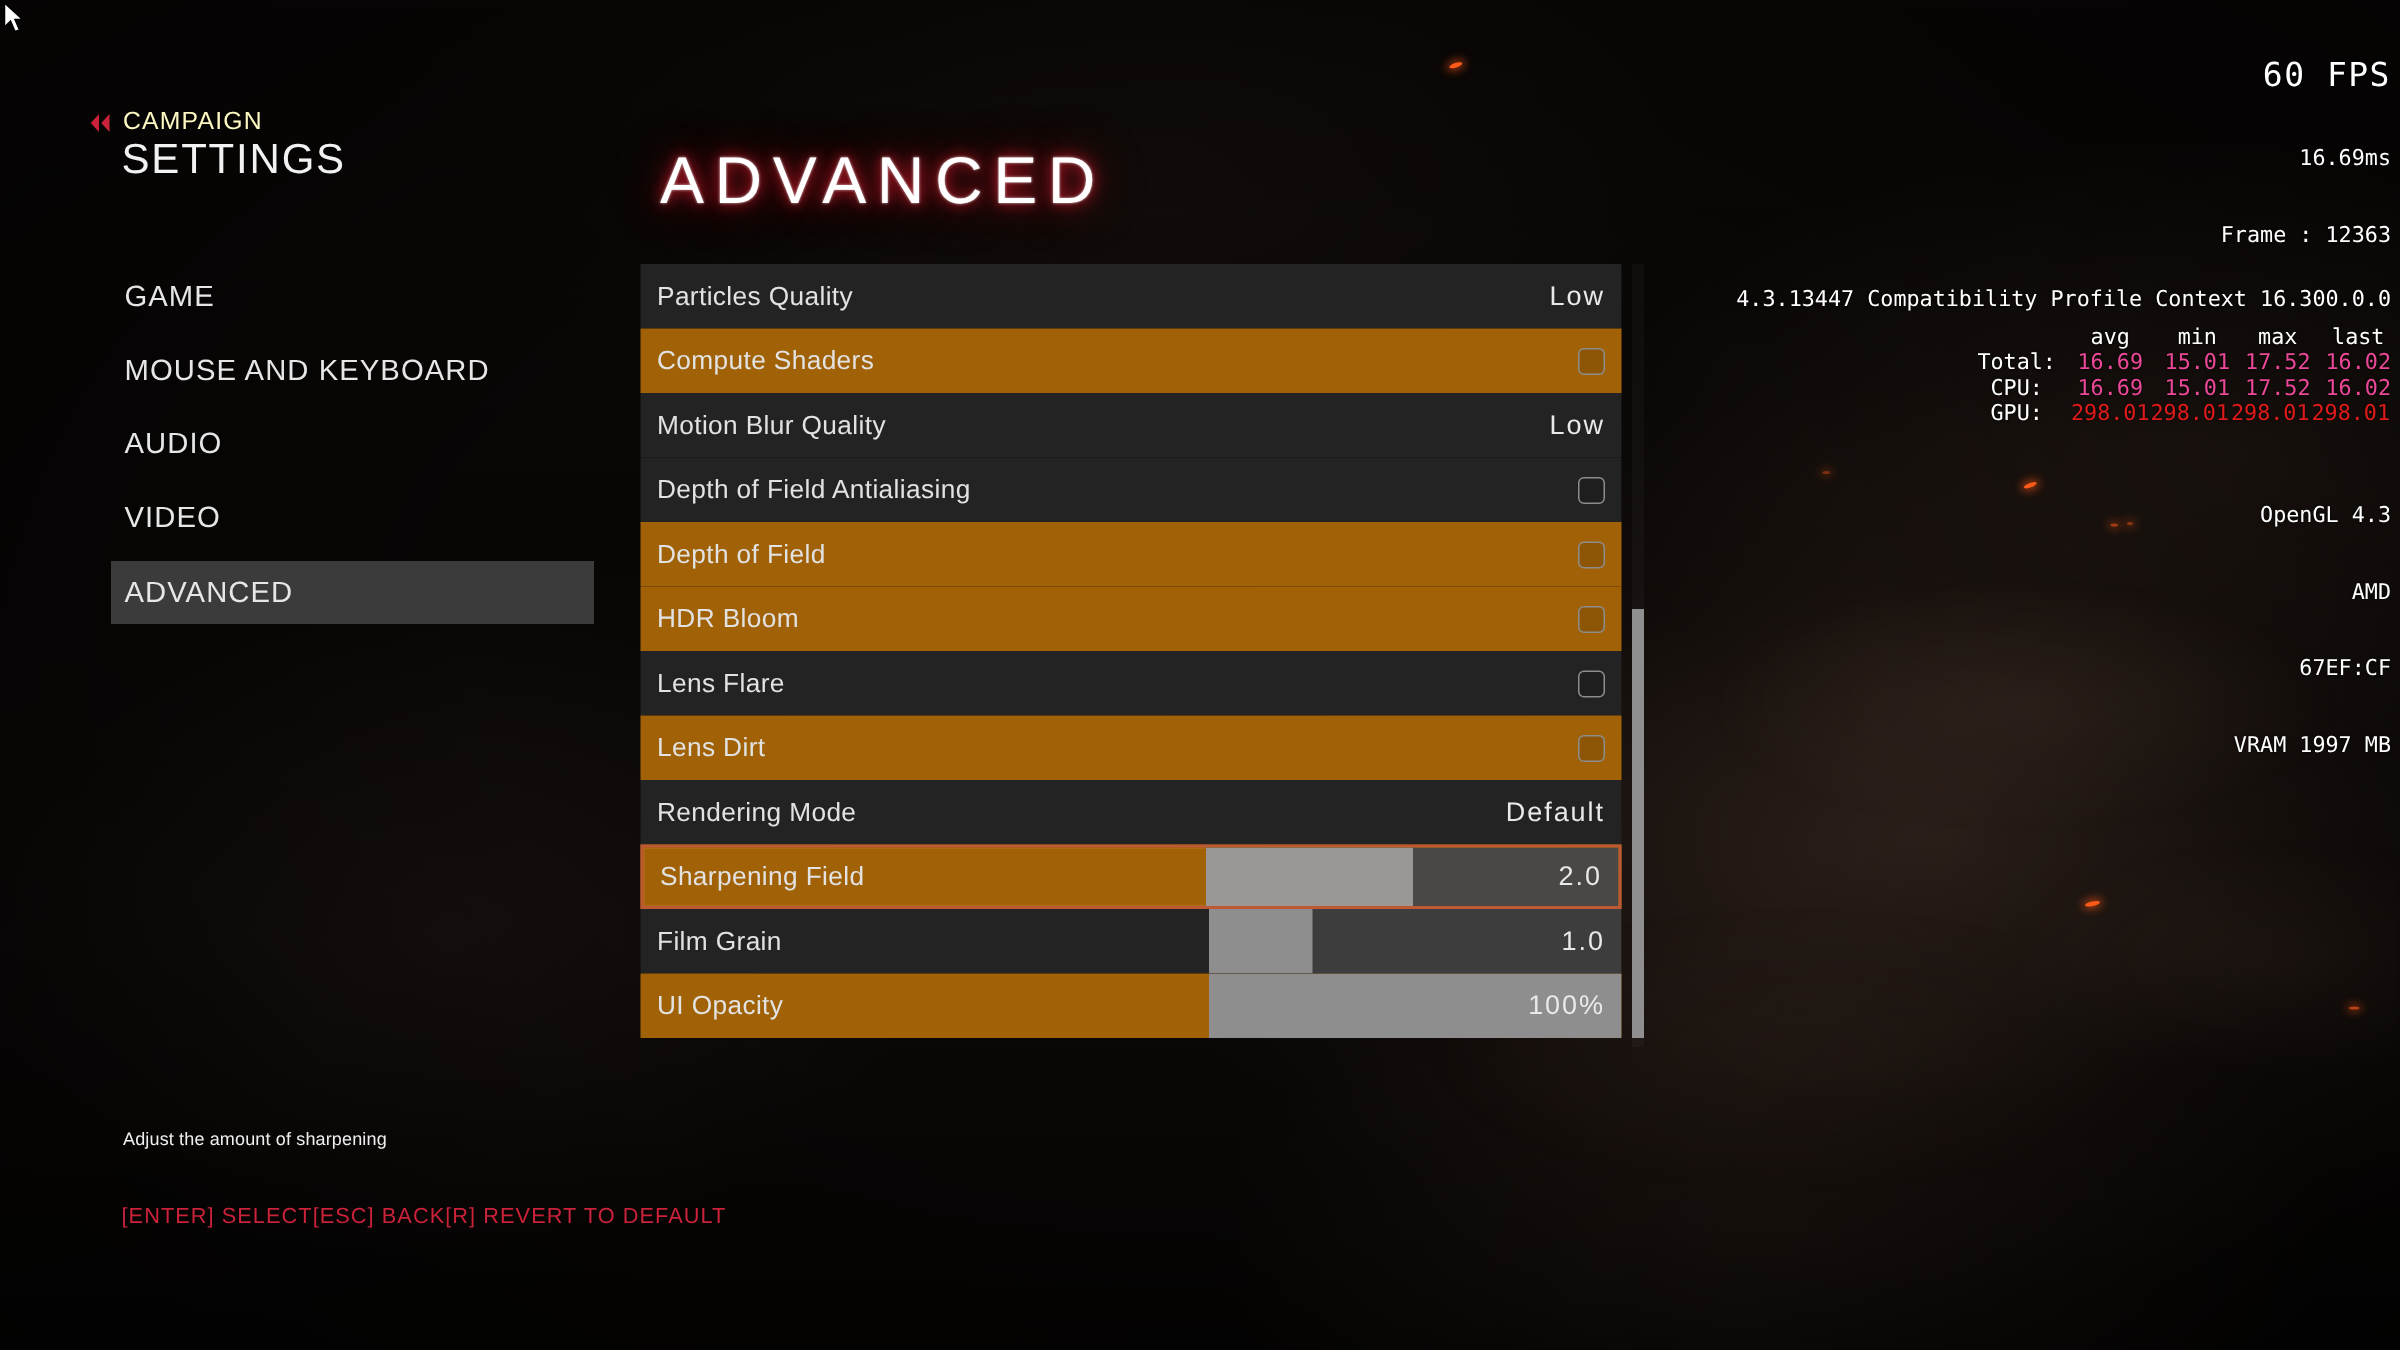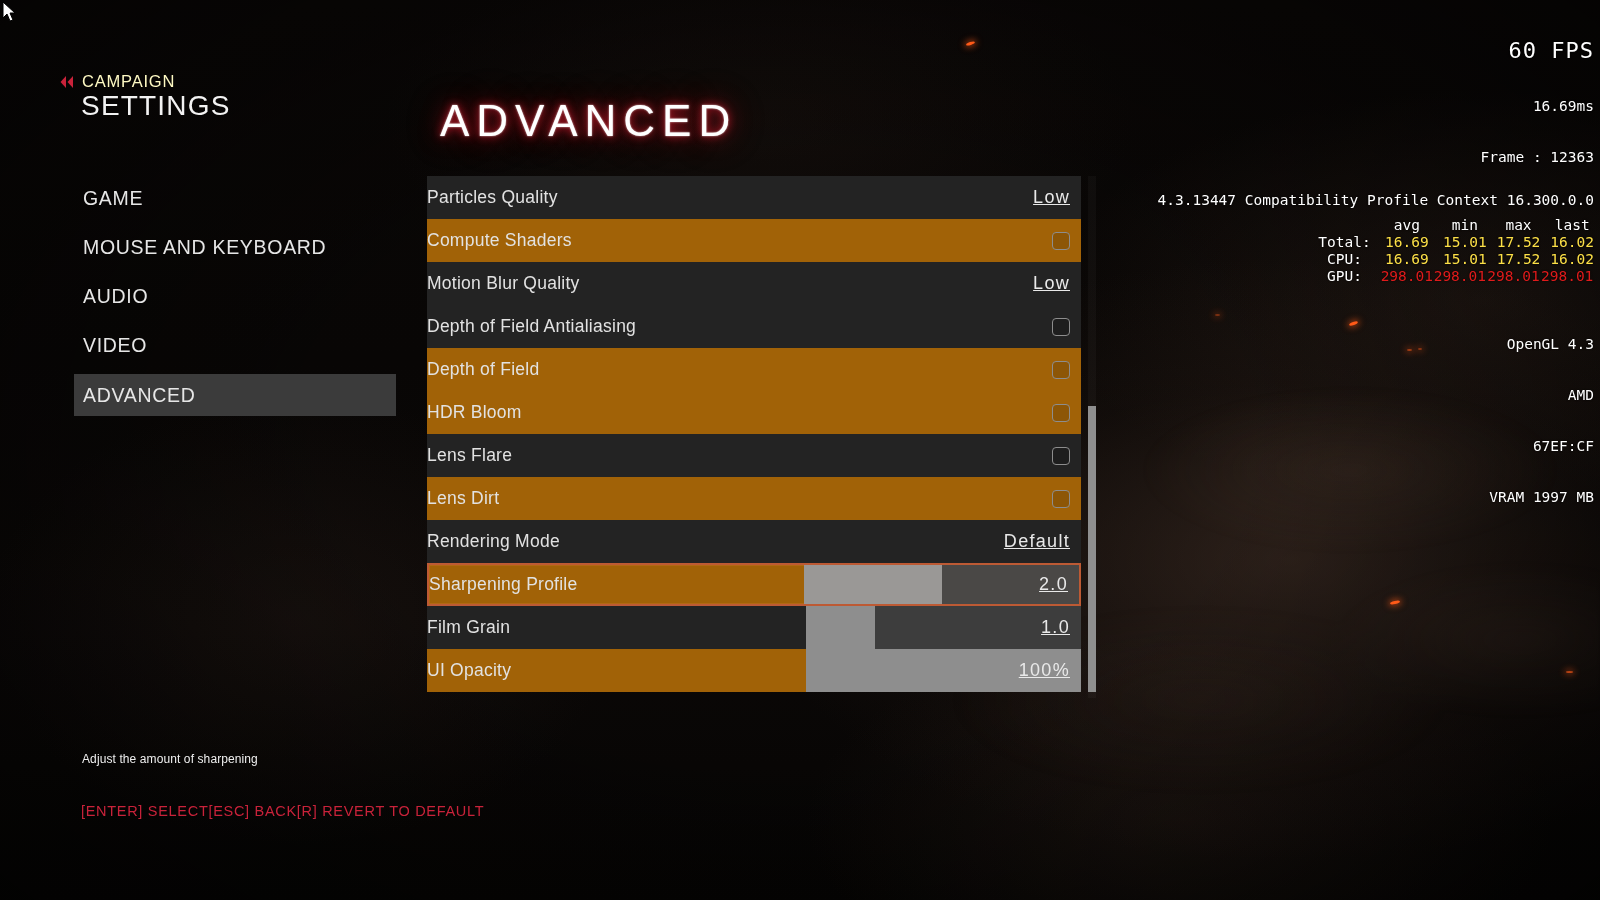--- a/index.html
+++ b/index.html
@@ -152,38 +152,38 @@
   }
   .row.odd  { background: #a16207; }
   .row.even { background: #232323; }
   .row.selected {
     border: 2px solid #bd5a34;
     box-shadow: inset 0 0 0 1px rgba(255,140,80,0.18);
   }
   .row-label {
     position: relative;
     z-index: 3;
+    padding-left: 11px;
     color: #e2e2e2;
     font-size: 17.5px;
     letter-spacing: 0.25px;
     white-space: nowrap;
   }
   .row-right {
     position: relative;
     z-index: 3;
     margin-left: auto;
     padding-right: 11px;
     display: flex;
     align-items: center;
   }
   .value-text {
     color: #e9e9e9;
     font-size: 18px;
     letter-spacing: 1.3px;
-    text-decoration: underline;
   }
   .checkbox {
     width: 18px;
     height: 18px;
     border: 1.6px solid #8d8d8d;
     border-radius: 4px;
     background: rgba(0,0,0,0.12);
     box-sizing: border-box;
   }
   
@@ -264,21 +264,21 @@
   .ov-table table { border-collapse: collapse; }
   .ov-table td {
     padding: 0 0 0 10px;
     font-family: "DejaVu Sans Mono", "Liberation Mono", monospace;
     font-size: 14.5px;
     line-height: 17px;
     text-align: center;
     white-space: pre;
   }
   .ov-rowlabel { color: #ffffff; }
-  .ov-yellow { color: #fde047; }
+  .ov-yellow { color: #ec4899; }
   .ov-red { color: #e01b1b; }
   .ov-ctx {
     position: absolute;
     right: 6px;
     top: 192px;
     font-family: "DejaVu Sans Mono", "Liberation Mono", monospace;
     color: #ffffff;
     font-size: 14.5px;
     white-space: pre;
     text-shadow: 0 0 2px rgba(0,0,0,0.9);
@@ -401,21 +401,21 @@
       <span class="row-label">Rendering Mode</span>
       <span class="row-right">
           <span class="value-text">Default</span>
         </span>
     </div>
 
     <div class="row odd selected">
       <span class="slider-track">
         <span class="slider-fill" style="width: 50%;"></span>
       </span>
-      <span class="row-label">Sharpening Profile</span>
+      <span class="row-label">Sharpening Field</span>
       <span class="row-right">
           <span class="value-text">2.0</span>
         </span>
     </div>
 
     <div class="row even">
       <span class="slider-track">
         <span class="slider-fill" style="width: 25%;"></span>
       </span>
       <span class="row-label">Film Grain</span>

